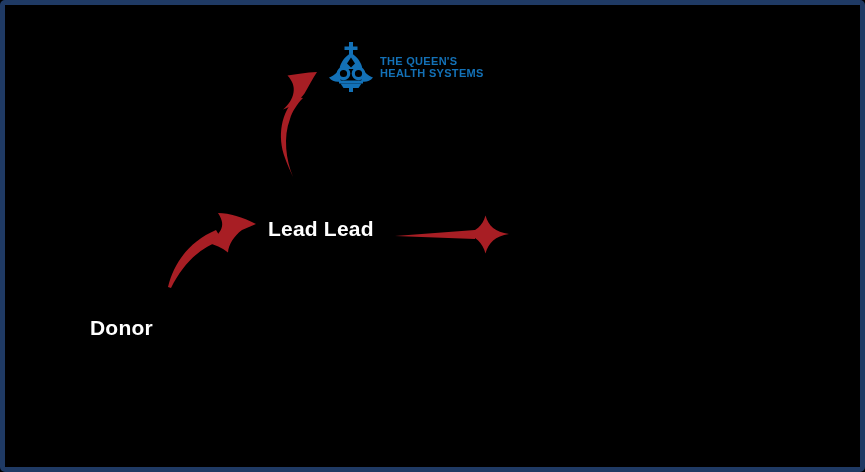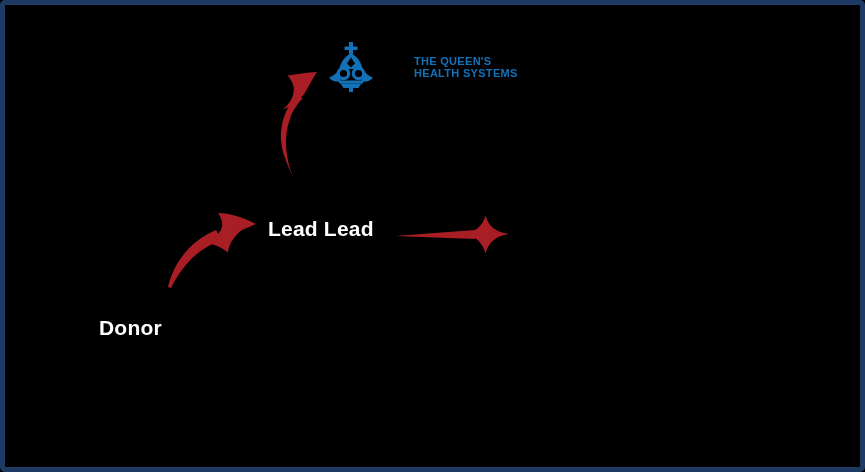--- a/index.html
+++ b/index.html
@@ -14,39 +14,38 @@
     font-family:"Liberation Sans", sans-serif;
   }
   .abs{position:absolute;}
   .node-label{
     color:var(--text_white,#ffffff);
     font-weight:bold;
     font-size:21px;
     letter-spacing:0.2px;
     white-space:nowrap;
   }
-  #label-donor{left:94px;top:311px;text-align:right;}
+  #label-donor{left:85px;top:311px;text-align:right;}
   #label-lead-trust{left:263px;top:212px;}
   .arrow svg{display:block;}
   .arrow path{fill:var(--arrow_red,#a81e24);}
   #arrow-donor-to-lead{left:150px;top:208px;width:106px;height:76px;}
   #arrow-lead-to-qhs{left:266px;top:62px;width:54px;height:112px;}
   #arrow-lead-to-right{left:388px;top:206px;width:120px;height:46px;}
   .logo{left:324px;top:37px;display:flex;align-items:center;gap:7px;}
   .logo-crest svg{display:block;}
   .logo-crest path, .logo-crest rect{fill:var(--logo_blue,#1371b7);}
   .logo-crest .ring{fill:none;stroke:var(--logo_blue,#1371b7);stroke-width:3.2px;}
   .logo-text{
     color:var(--logo_blue,#1371b7);
     font-weight:bold;
     font-size:11px;
     line-height:12px;
     letter-spacing:0.3px;
     white-space:nowrap;
-    margin-left:34px;
   }
 </style>
 </head>
 <body>
 
 <div class="canvas">
 
   <div class="abs logo">
     <span class="logo-crest">
       <svg width="44" height="50" viewBox="0 0 44 50" xmlns="http://www.w3.org/2000/svg">

